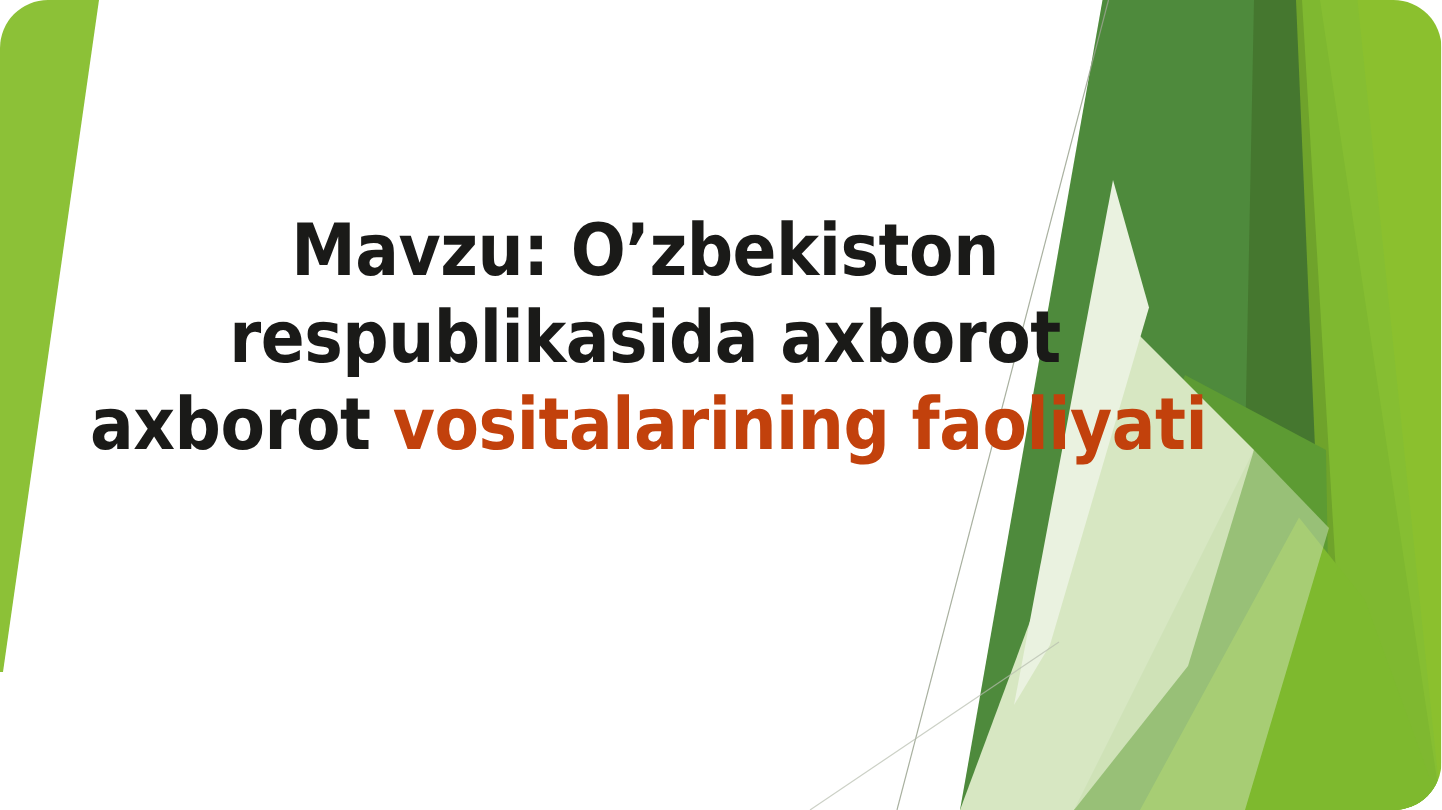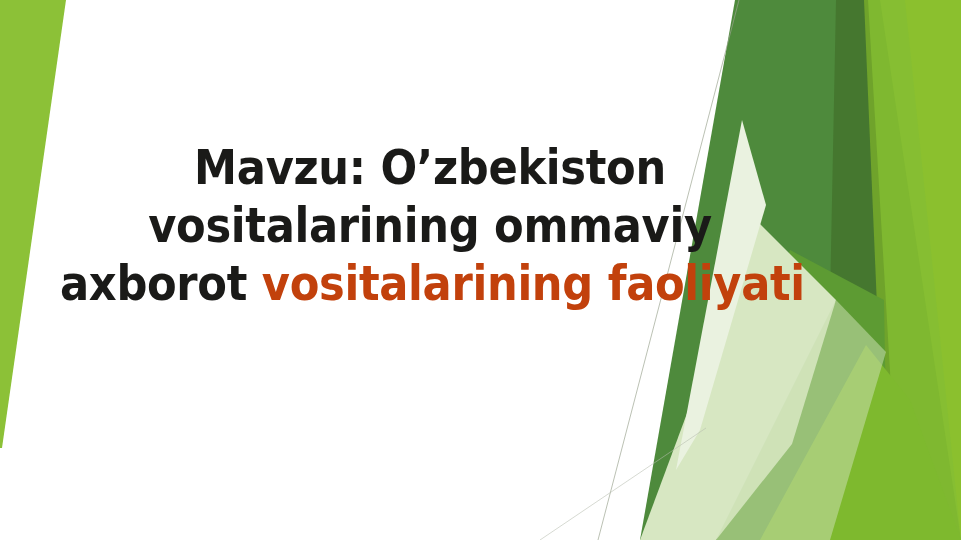--- a/index.html
+++ b/index.html
@@ -7,20 +7,21 @@
     padding: 0;
     background: #ffffff;
   }
   #slide {
     position: relative;
     width: 961px;
     height: 540px;
     overflow: hidden;
     background: #ffffff;
     font-family: "DejaVu Sans", sans-serif;
+    border-radius: 32px;
   }
   #bg-decor {
     position: absolute;
     inset: 0;
     width: 961px;
     height: 540px;
     pointer-events: none;
   }
   #title-block {
     position: absolute;
@@ -74,17 +75,17 @@
 
     <polygon points="836,300 886,352 830,540 716,540" fill="#C9DFAE" opacity="0.55"></polygon>
 
     <line x1="739" y1="0" x2="598" y2="540" stroke="#9aa38f" stroke-width="0.8" opacity="0.85"></line>
 
     <line x1="706" y1="428" x2="540" y2="540" stroke="#b6bdae" stroke-width="0.8" opacity="0.7"></line>
   </svg>
 
   <div id="title-block">
     <div class="title-line">Mavzu: O’zbekiston</div>
-    <div class="title-line">vositalarining ommaviy</div>
+    <div class="title-line">respublikasida axborot</div>
     <div class="title-line"><span>axborot </span><span class="title-accent">vositalarining faoliyati</span></div>
   </div>
 
 </div>
 
 </body></html>

